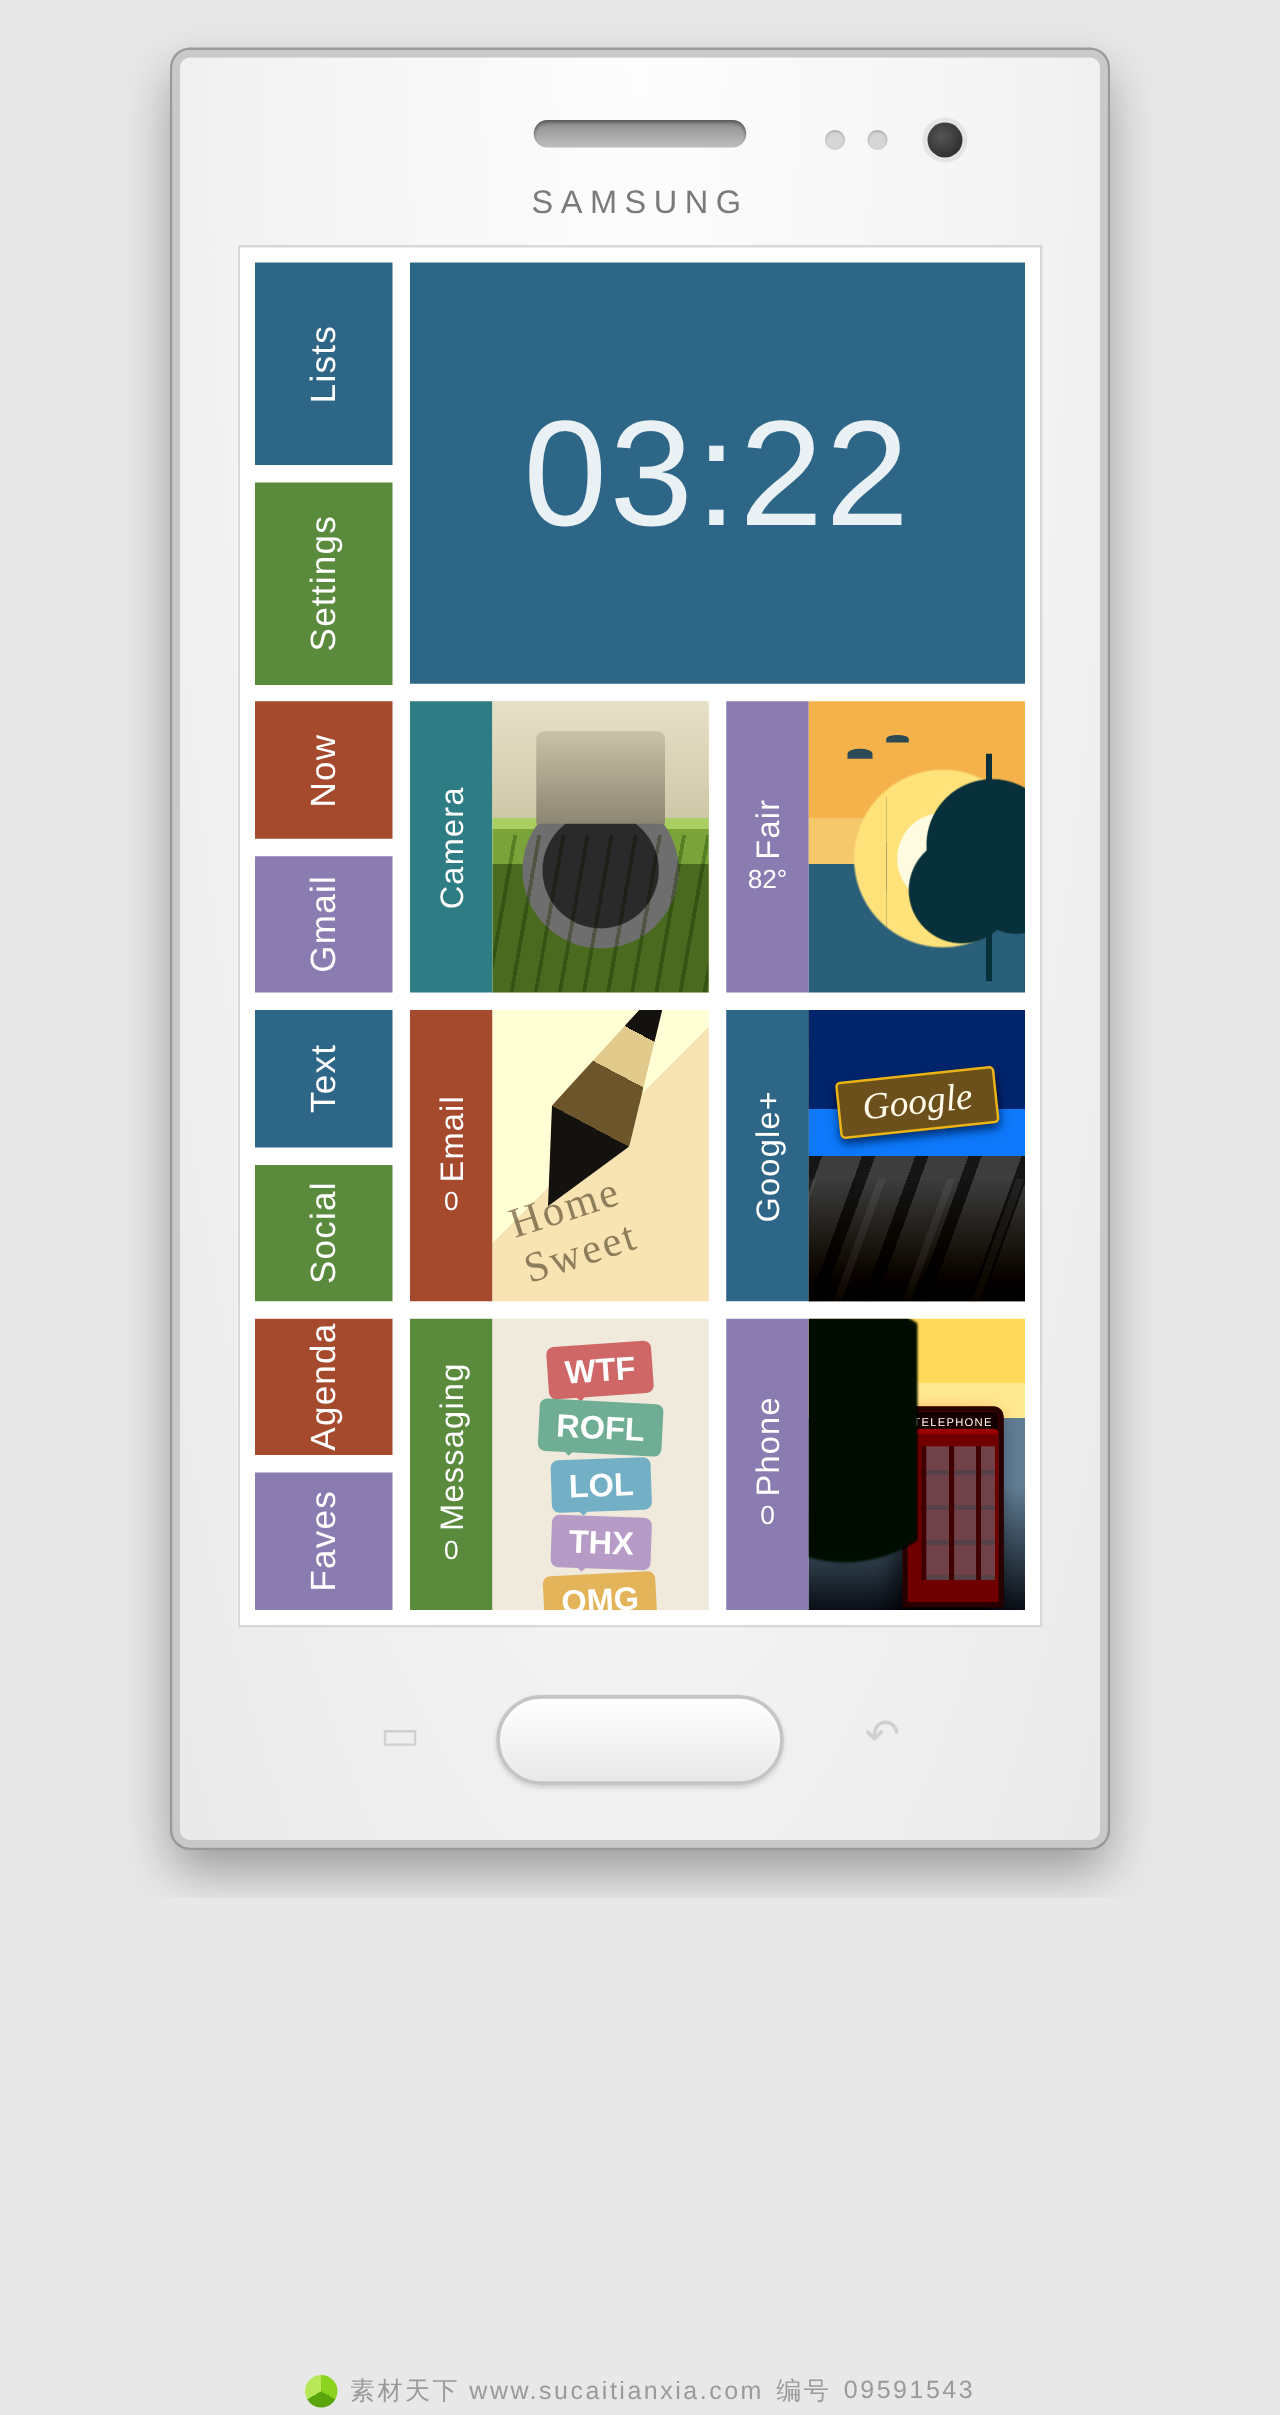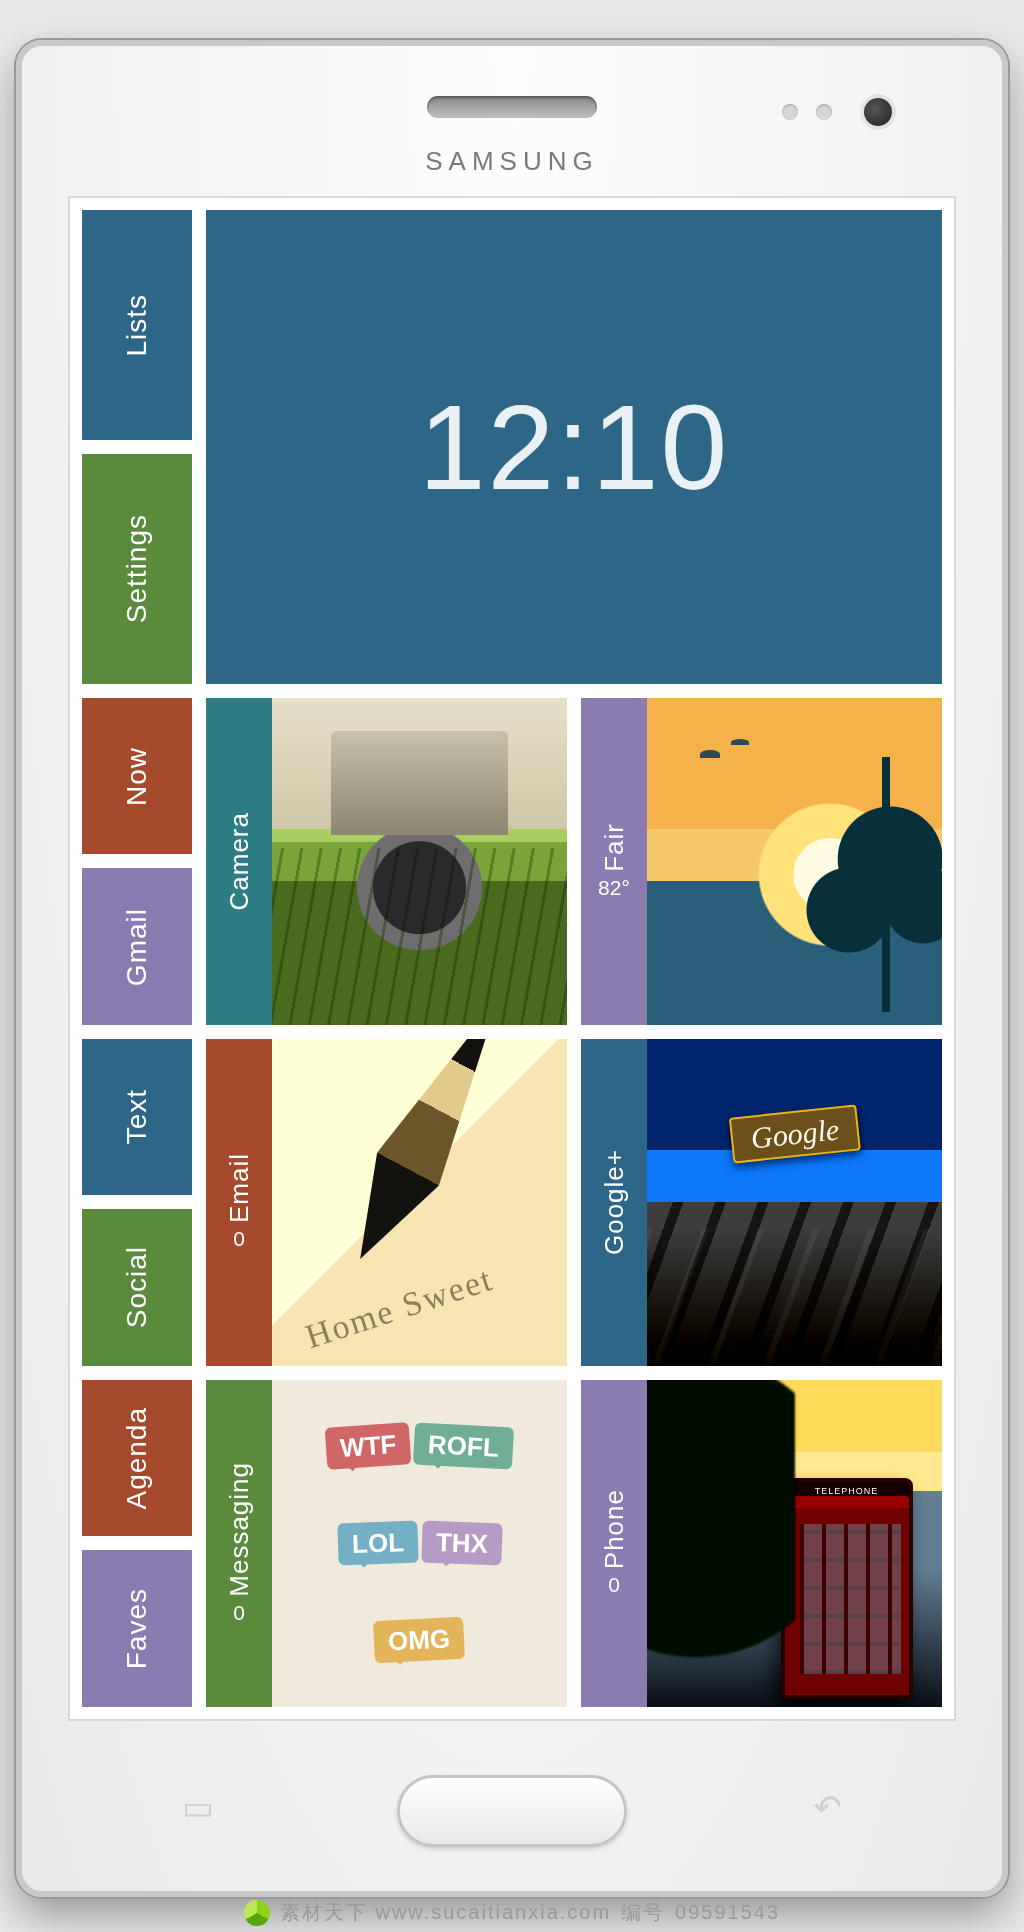--- a/index.html
+++ b/index.html
@@ -5,24 +5,24 @@
   * { margin:0; padding:0; box-sizing:border-box; }
   body {
     background:#e8e8e8;
     font-family:"Helvetica Neue",Arial,sans-serif;
     display:flex;
     justify-content:center;
     padding:40px 0;
   }
   
   .phone {
-    width:992px;
+    width:748px;
     background:radial-gradient(ellipse at 50% 0%,#fdfdfd 0%,#f3f3f3 60%,#e9e9e9 100%);
     border:6px solid #c9c9c9;
-    border-radius:26px;
+    border-radius:14px;
     box-shadow:0 0 0 2px #999, 0 18px 40px rgba(0,0,0,.35);
     position:relative;
     padding:150px 46px 170px 46px;
   }
   .brand {
     position:absolute; top:100px; left:0; right:0;
     text-align:center; font-size:26px; letter-spacing:6px;
     color:#7a7a7a; font-weight:500;
   }
   .speaker {
@@ -204,21 +204,21 @@
       <div class="row tall">
         <div class="sidecol">
           <div class="stab c-blue">
               <span class="vlabel">Lists</span>
             </div>
           <div class="stab c-green">
               <span class="vlabel">Settings</span>
             </div>
         </div>
         <div class="clock-tile">
-          <div class="clock-time">12:10</div>
+          <div class="clock-time">03:22</div>
         </div>
       </div>
 
       <div class="row">
         <div class="sidecol">
           <div class="stab c-brick">
               <span class="vlabel">Now</span>
             </div>
           <div class="stab c-lilac">
               <span class="vlabel">Gmail</span>

